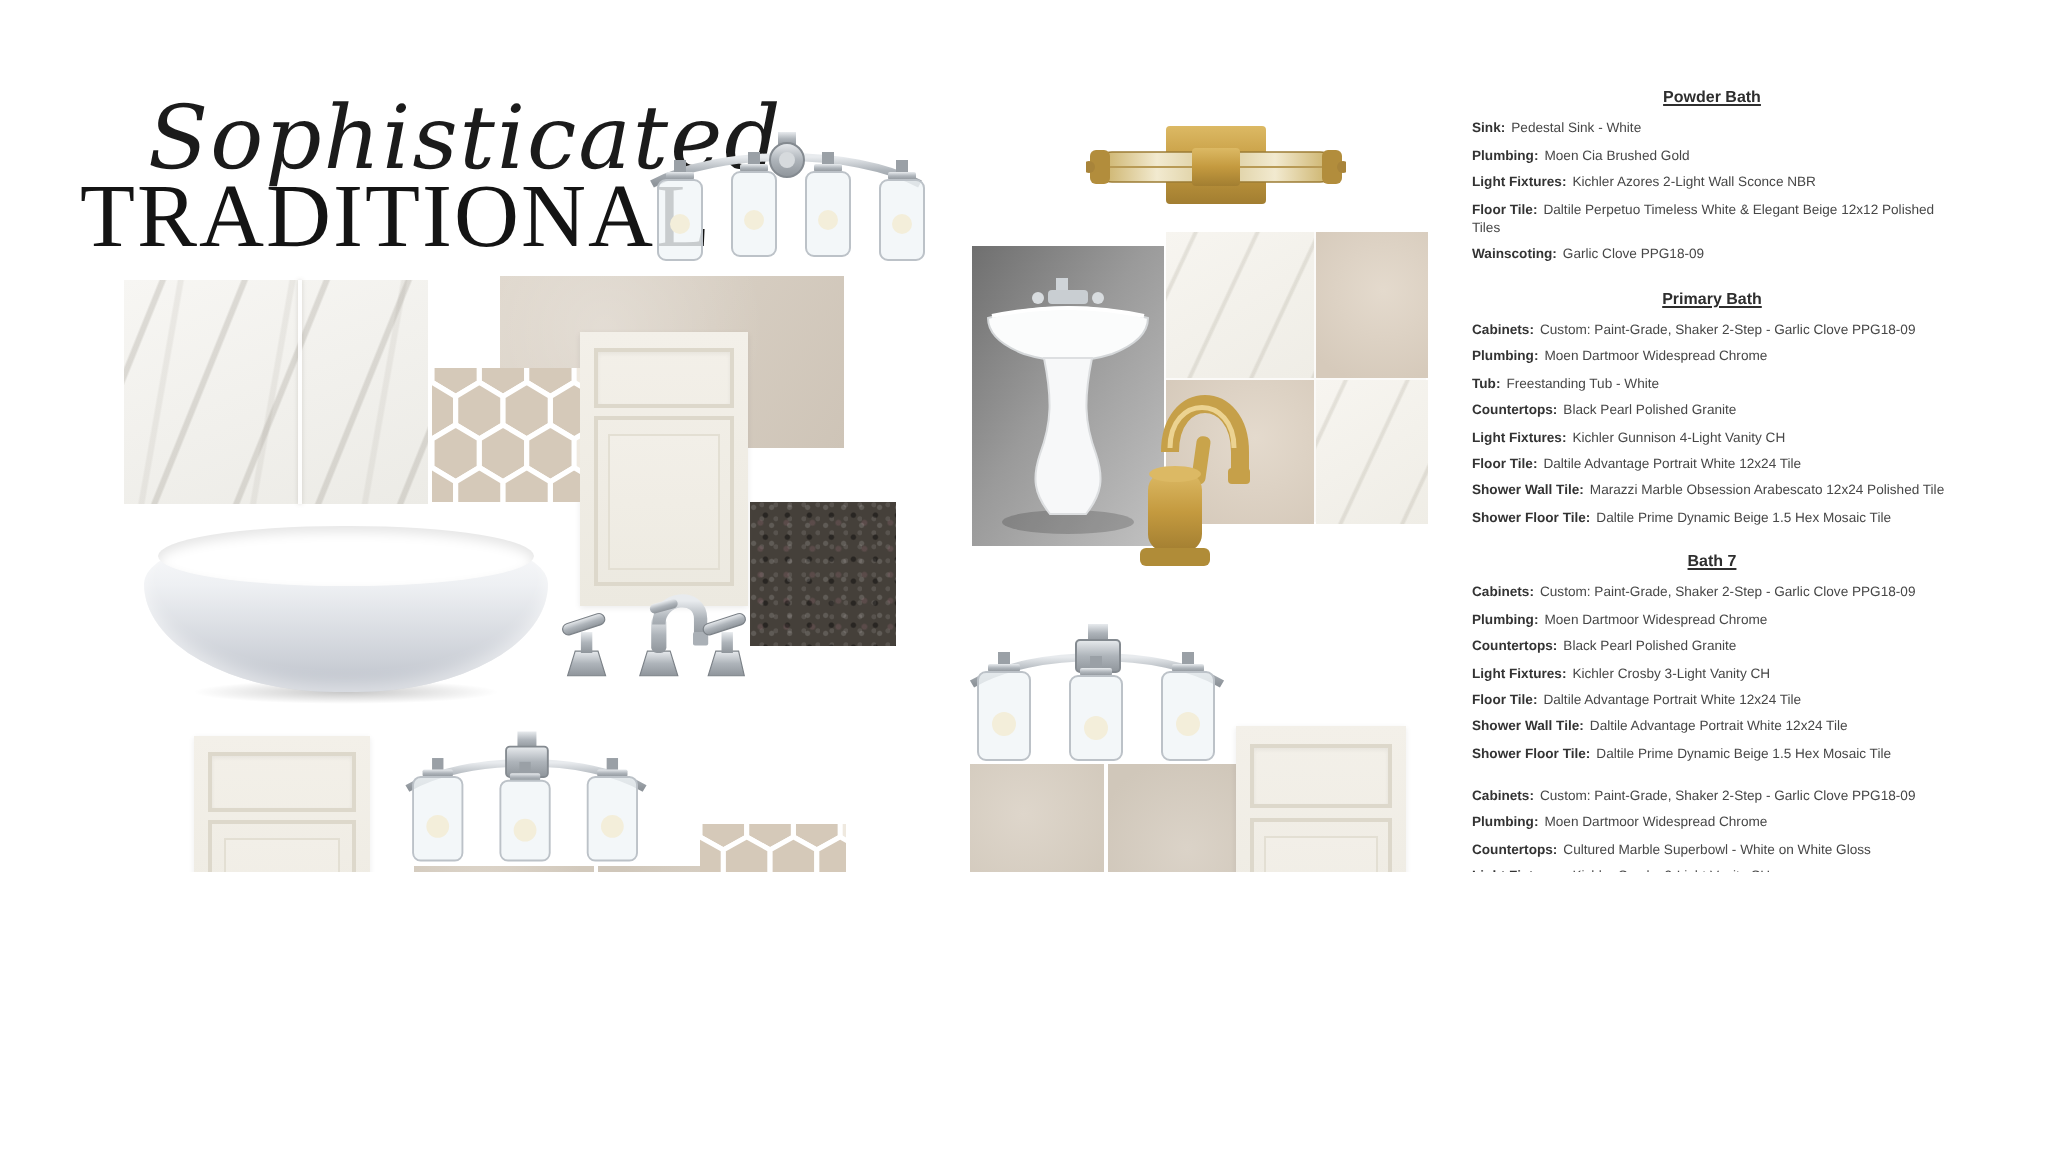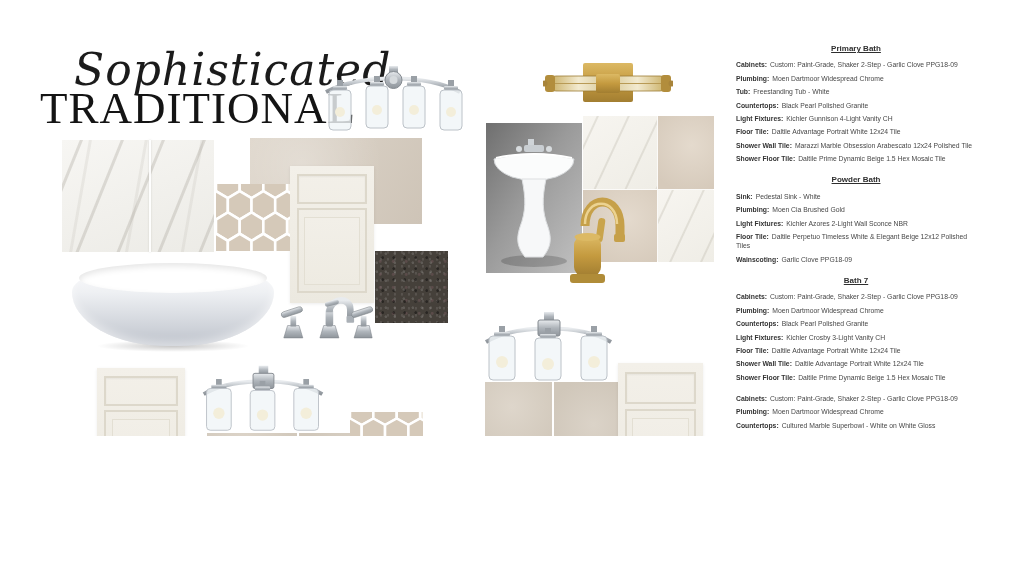--- a/index.html
+++ b/index.html
@@ -325,41 +325,41 @@
       <div></div>
     </div>
 
   <svg class="abs" style="left:605px;top:465px;z-index:5;" width="90" height="48" viewBox="0 0 100 50">
       <use href="#sym-faucet-ws"></use>
     </svg>
 
   <div class="abs specs">
 
     <div class="sec">
+      <div class="sec-h">Powder Bath</div>
+      <div class="line"><span class="lbl">Sink</span><span class="val">Pedestal Sink - White</span></div>
+      <div class="line"><span class="lbl">Plumbing</span><span class="val">Moen Cia Brushed Gold</span></div>
+      <div class="line"><span class="lbl">Light Fixtures</span><span class="val">Kichler Azores 2-Light Wall Sconce NBR</span></div>
+      <div class="line"><span class="lbl">Floor Tile</span><span class="val">Daltile Perpetuo Timeless White &amp; Elegant Beige 12x12 Polished Tiles</span></div>
+      <div class="line"><span class="lbl">Wainscoting</span><span class="val">Garlic Clove PPG18-09</span></div>
+    </div>
+
+    <div class="sec">
       <div class="sec-h">Primary Bath</div>
       <div class="line"><span class="lbl">Cabinets</span><span class="val">Custom: Paint-Grade, Shaker 2-Step - Garlic Clove PPG18-09</span></div>
       <div class="line"><span class="lbl">Plumbing</span><span class="val">Moen Dartmoor Widespread Chrome</span></div>
       <div class="line"><span class="lbl">Tub</span><span class="val">Freestanding Tub - White</span></div>
       <div class="line"><span class="lbl">Countertops</span><span class="val">Black Pearl Polished Granite</span></div>
       <div class="line"><span class="lbl">Light Fixtures</span><span class="val">Kichler Gunnison 4-Light Vanity CH</span></div>
       <div class="line"><span class="lbl">Floor Tile</span><span class="val">Daltile Advantage Portrait White 12x24 Tile</span></div>
       <div class="line"><span class="lbl">Shower Wall Tile</span><span class="val">Marazzi Marble Obsession Arabescato 12x24 Polished Tile</span></div>
       <div class="line"><span class="lbl">Shower Floor Tile</span><span class="val">Daltile Prime Dynamic Beige 1.5 Hex Mosaic Tile</span></div>
     </div>
 
     <div class="sec">
-      <div class="sec-h">Powder Bath</div>
-      <div class="line"><span class="lbl">Sink</span><span class="val">Pedestal Sink - White</span></div>
-      <div class="line"><span class="lbl">Plumbing</span><span class="val">Moen Cia Brushed Gold</span></div>
-      <div class="line"><span class="lbl">Light Fixtures</span><span class="val">Kichler Azores 2-Light Wall Sconce NBR</span></div>
-      <div class="line"><span class="lbl">Floor Tile</span><span class="val">Daltile Perpetuo Timeless White &amp; Elegant Beige 12x12 Polished Tiles</span></div>
-      <div class="line"><span class="lbl">Wainscoting</span><span class="val">Garlic Clove PPG18-09</span></div>
-    </div>
-
-    <div class="sec">
       <div class="sec-h">Bath 7</div>
       <div class="line"><span class="lbl">Cabinets</span><span class="val">Custom: Paint-Grade, Shaker 2-Step - Garlic Clove PPG18-09</span></div>
       <div class="line"><span class="lbl">Plumbing</span><span class="val">Moen Dartmoor Widespread Chrome</span></div>
       <div class="line"><span class="lbl">Countertops</span><span class="val">Black Pearl Polished Granite</span></div>
       <div class="line"><span class="lbl">Light Fixtures</span><span class="val">Kichler Crosby 3-Light Vanity CH</span></div>
       <div class="line"><span class="lbl">Floor Tile</span><span class="val">Daltile Advantage Portrait White 12x24 Tile</span></div>
       <div class="line"><span class="lbl">Shower Wall Tile</span><span class="val">Daltile Advantage Portrait White 12x24 Tile</span></div>
       <div class="line"><span class="lbl">Shower Floor Tile</span><span class="val">Daltile Prime Dynamic Beige 1.5 Hex Mosaic Tile</span></div>
     </div>
 

